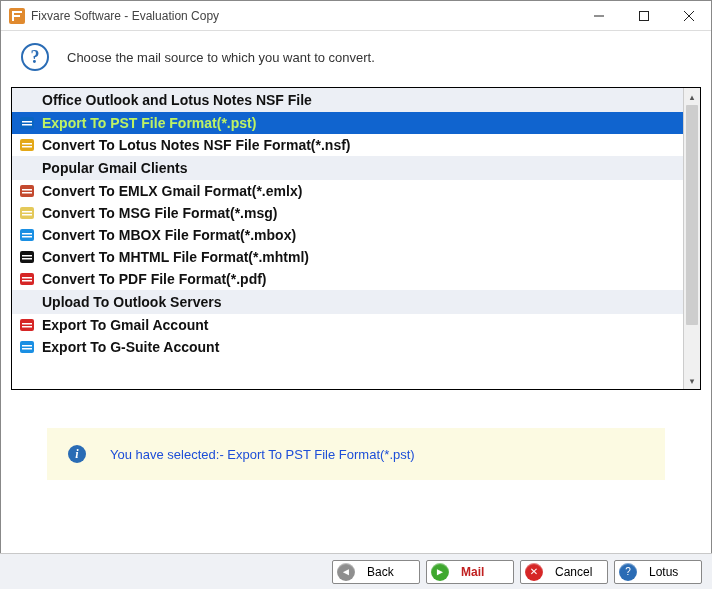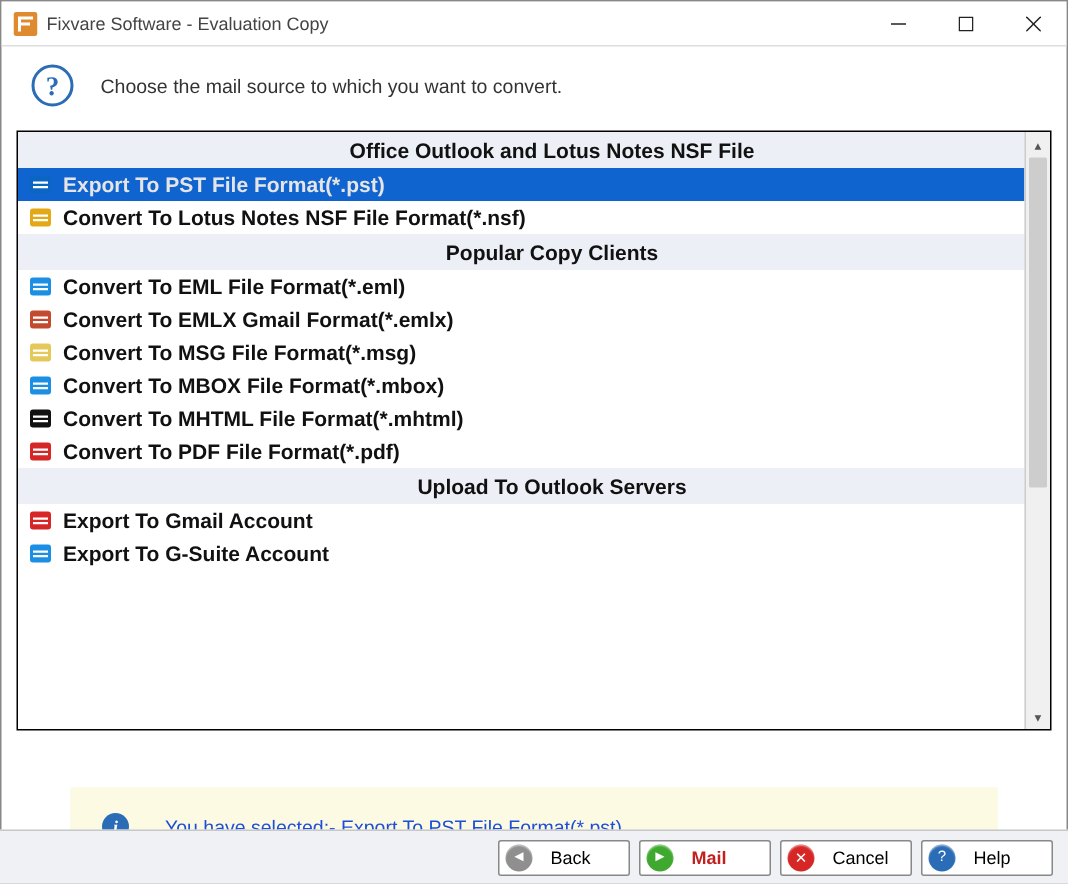--- a/index.html
+++ b/index.html
@@ -53,25 +53,24 @@
     font-weight:bold;
     font-size:18px;
     font-family: Georgia, serif;
   }
   .header .prompt { color:#333; font-size:13px; }
   .content {
     padding: 0 10px;
   }
   .listbox {
     border: 1px solid #000;
-    height: 400px;
+    height: 303px;
     position: relative;
     background: #fff;
     overflow:hidden;
-    text-align:center;
   }
   .listinner {
     height: 100%;
     overflow: hidden;
   }
   .scrollbar {
     position:absolute;
     right:0; top:0; bottom:0;
     width:17px;
     background:#f0f0f0;
@@ -107,21 +106,21 @@
     margin-right:17px;
   }
   .row .icon {
     width:18px;height:16px;
     margin-right:6px;
     display:flex;align-items:center;justify-content:center;
     font-size:11px;
   }
   .row.selected {
     background:#1064cf;
-    color:#e5e5e5;
+    color:#bef264;
   }
   .notice {
     margin: 38px 46px 0 46px;
     background:#fcfae2;
     border:1px solid #fcfae2;
     padding: 16px 20px;
     display:flex;
     align-items:center;
   }
   .notice .info-icon {
@@ -227,31 +226,21 @@
         <div class="row">
           <span class="icon">
             <svg width="16" height="14">
               <rect x="1" y="1" width="14" height="12" rx="2" fill="#e4a817"></rect>
               <rect x="3" y="5" width="10" height="1.5" fill="#fff"></rect>
               <rect x="3" y="8" width="10" height="1.5" fill="#fff"></rect>
             </svg>
           </span>
           <span>Convert To Lotus Notes NSF File Format(*.nsf)</span>
         </div>
-        <div class="section-hdr">Popular Copy Clients</div>
-        <div class="row">
-          <span class="icon">
-            <svg width="16" height="14">
-              <rect x="1" y="1" width="14" height="12" rx="2" fill="#1a8fe3"></rect>
-              <rect x="3" y="5" width="10" height="1.5" fill="#fff"></rect>
-              <rect x="3" y="8" width="10" height="1.5" fill="#fff"></rect>
-            </svg>
-          </span>
-          <span>Convert To EML File Format(*.eml)</span>
-        </div>
+        <div class="section-hdr">Popular Gmail Clients</div>
         <div class="row">
           <span class="icon">
             <svg width="16" height="14">
               <rect x="1" y="1" width="14" height="12" rx="2" fill="#c44a2f"></rect>
               <rect x="3" y="5" width="10" height="1.5" fill="#fff"></rect>
               <rect x="3" y="8" width="10" height="1.5" fill="#fff"></rect>
             </svg>
           </span>
           <span>Convert To EMLX Gmail Format(*.emlx)</span>
         </div>
@@ -338,15 +327,15 @@
   <div class="btn next">
     <span class="bicon next">►</span>
     <span class="label">Mail</span>
   </div>
   <div class="btn">
     <span class="bicon cancel">✕</span>
     <span class="label">Cancel</span>
   </div>
   <div class="btn">
     <span class="bicon help">?</span>
-    <span class="label">Help</span>
+    <span class="label">Lotus</span>
   </div>
 </div>
 
 </body></html>

